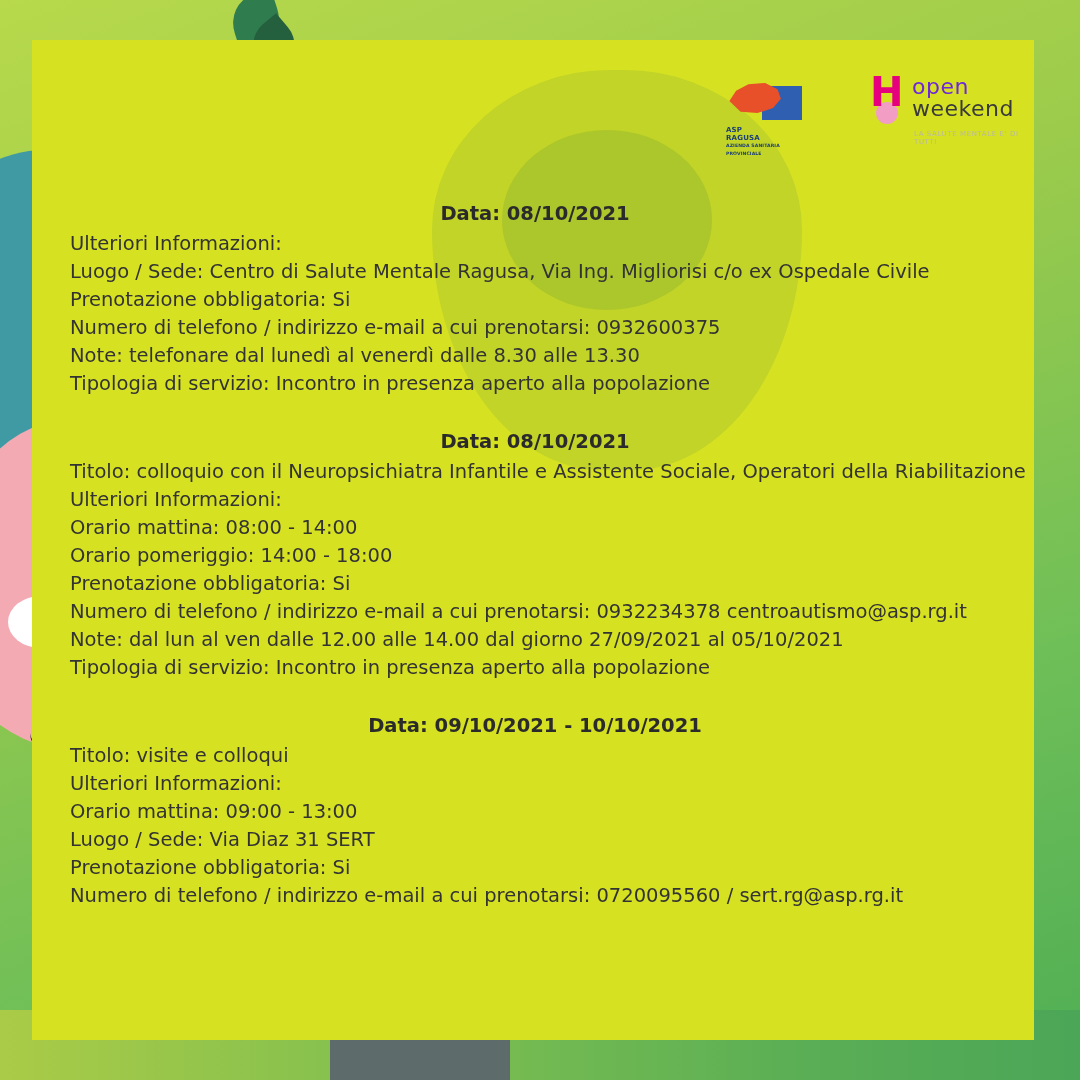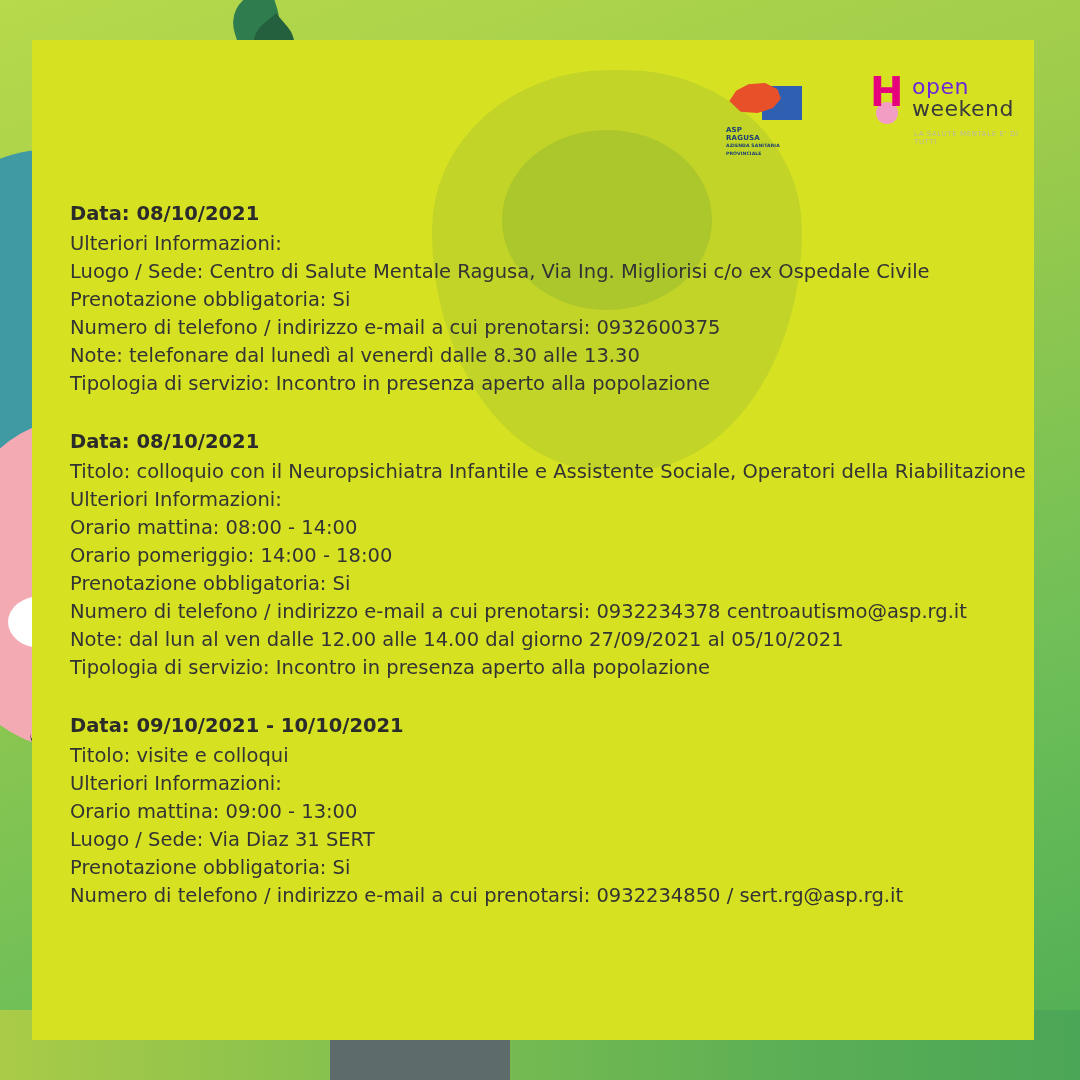--- a/index.html
+++ b/index.html
@@ -254,20 +254,21 @@
   .line {
     font-size: 19.5px;
     line-height: 28px;
     color: #333333;
     white-space: nowrap;
   }
   .line.head {
     font-weight: 700;
     color: #2b2b2b;
     margin-bottom: 2px;
+    text-align: center;
   }
 </style>
 </head>
 <body>
 
 <div class="bg">
   <div class="bg-base"></div>
   <div class="blob blob-teal"></div>
   <div class="blob blob-pink"></div>
   <div class="blob-green-top"></div>
@@ -330,16 +331,16 @@
         <div class="line">Note: dal lun al ven dalle 12.00 alle 14.00 dal giorno 27/09/2021 al 05/10/2021</div>
         <div class="line">Tipologia di servizio: Incontro in presenza aperto alla popolazione</div>
       </div>
       <div class="entry">
         <div class="line head">Data: 09/10/2021 - 10/10/2021</div>
         <div class="line">Titolo: visite e colloqui</div>
         <div class="line">Ulteriori Informazioni:</div>
         <div class="line">Orario mattina: 09:00 - 13:00</div>
         <div class="line">Luogo / Sede: Via Diaz 31 SERT</div>
         <div class="line">Prenotazione obbligatoria: Si</div>
-        <div class="line">Numero di telefono / indirizzo e-mail a cui prenotarsi: 0932234850 / sert.rg@asp.rg.it</div>
+        <div class="line">Numero di telefono / indirizzo e-mail a cui prenotarsi: 0720095560 / sert.rg@asp.rg.it</div>
       </div>
     </div>
 </div>
 
 </body></html>

